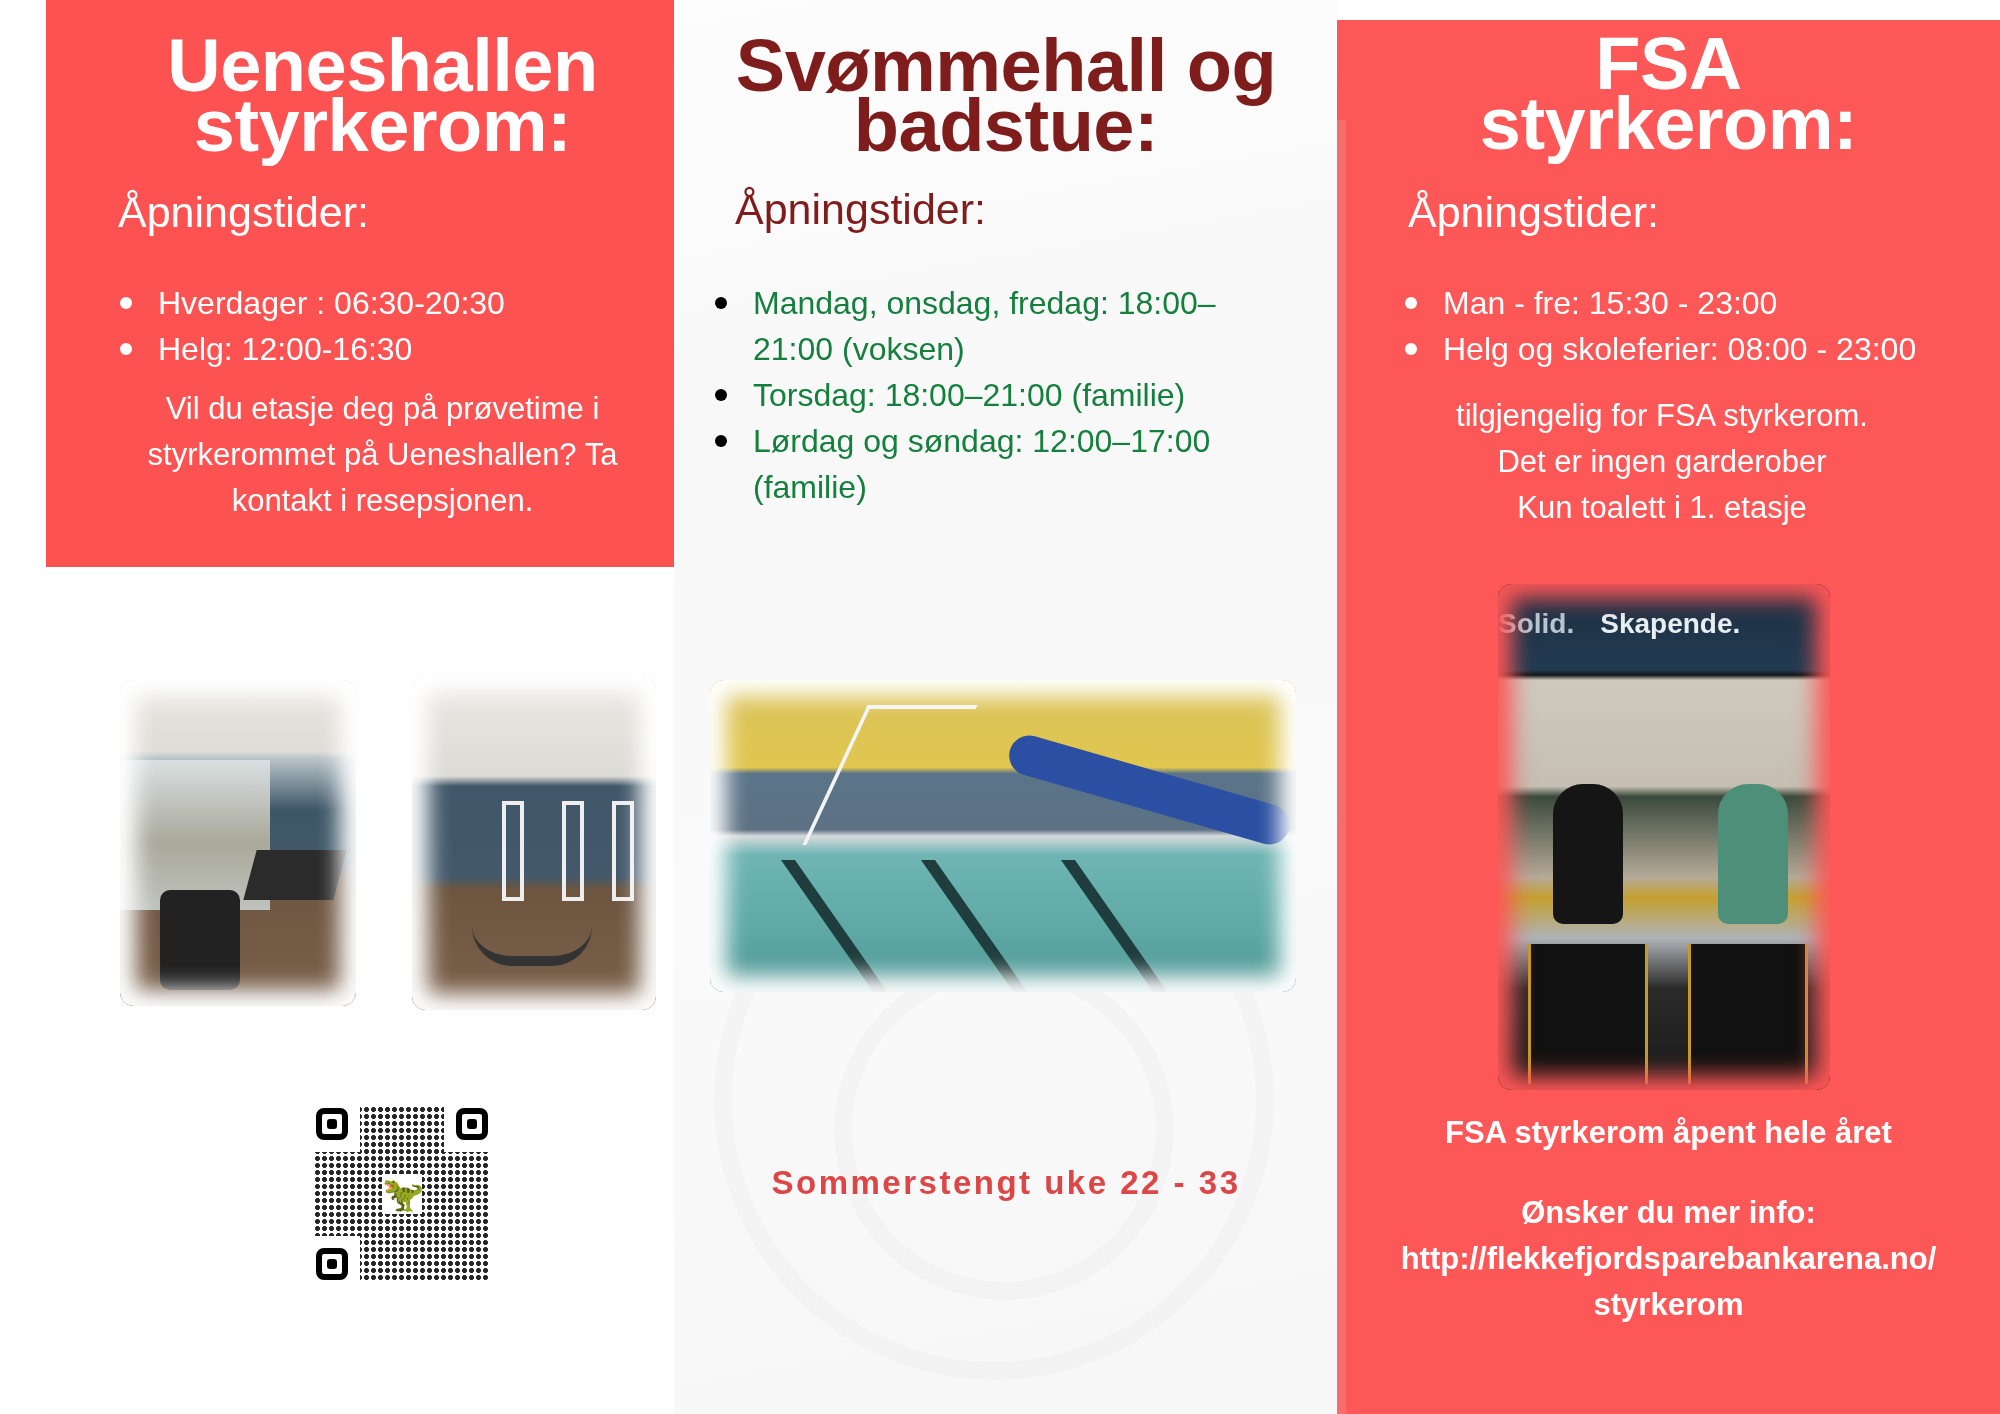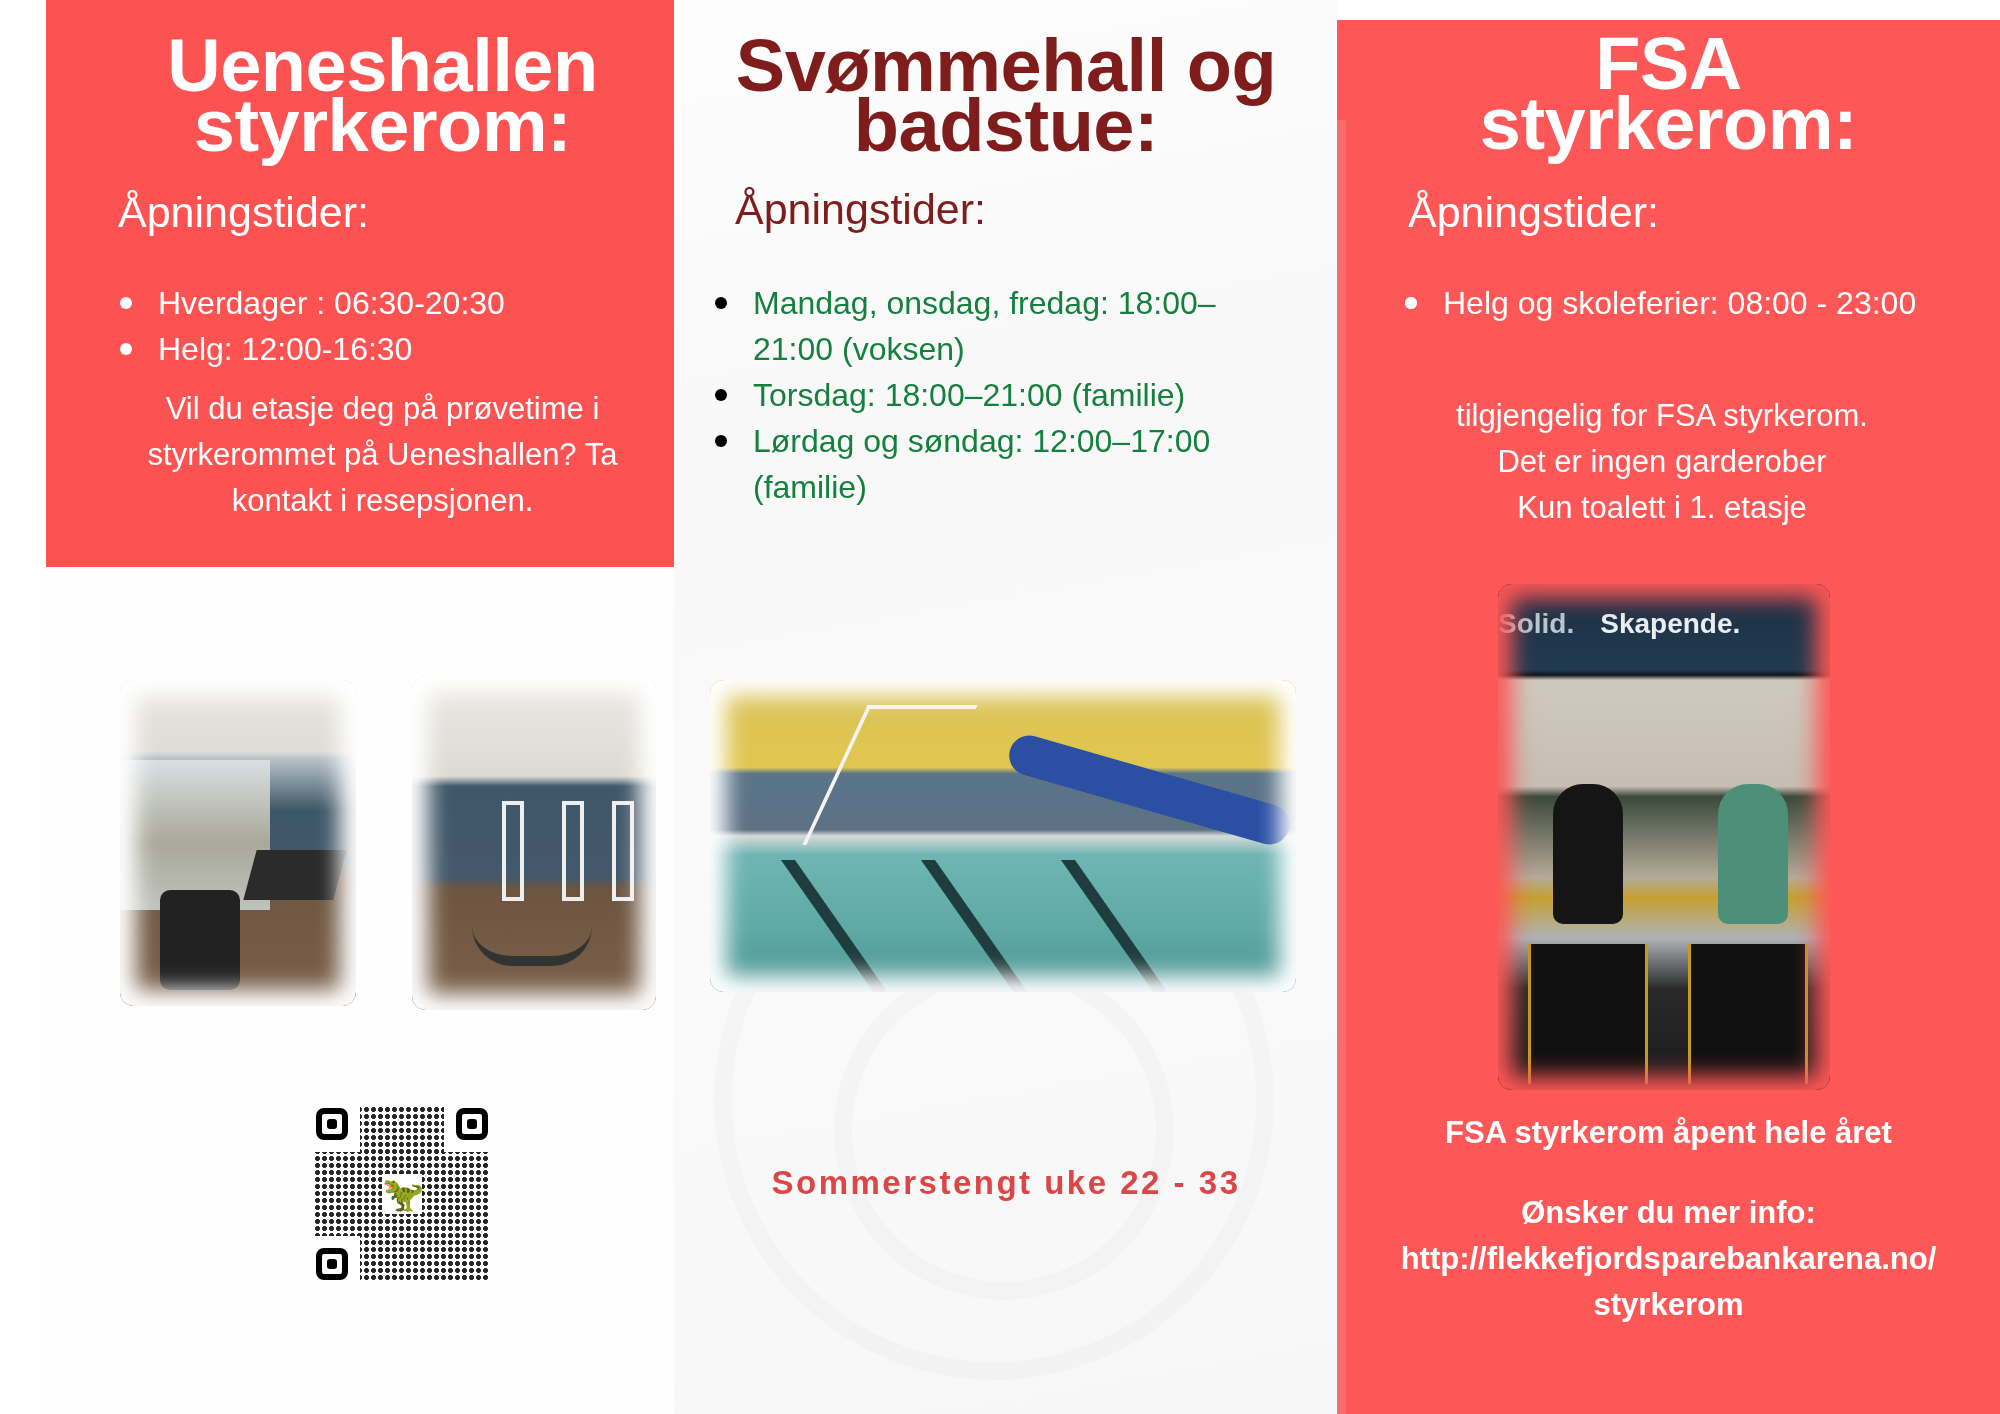--- a/index.html
+++ b/index.html
@@ -157,21 +157,21 @@
 </div>
 
 <h1 class="title white" style="left:1337px; width:663px; top:34px;">
   <span>FSA</span>
   <span>styrkerom:</span>
 </h1>
 
 <div class="hours-head white" style="left:1408px; top:188px;">Åpningstider:</div>
 
 <ul class="bullets white" style="left:1403px; top:280px; font-size:32px; line-height:46px;">
-  <li><span class="dot" style="top:17px; background:#fff;"></span></li>
+  <li><span class="dot" style="top:17px; background:#fff;"></span><span>Man - fre: 15:30 - 23:00</span></li>
   <li><span class="dot" style="top:17px; background:#fff;"></span><span>Helg og skoleferier: 08:00 - 23:00</span></li>
 </ul>
 
 <div class="note white" style="left:1347px; width:630px; top:393px; font-size:31px; line-height:46px;">
   <div>tilgjengelig for FSA styrkerom.</div>
   <div>Det er ingen garderober</div>
   <div>Kun toalett i 1. etasje</div>
 </div>
 
 <div class="photo dark tread-photo">

